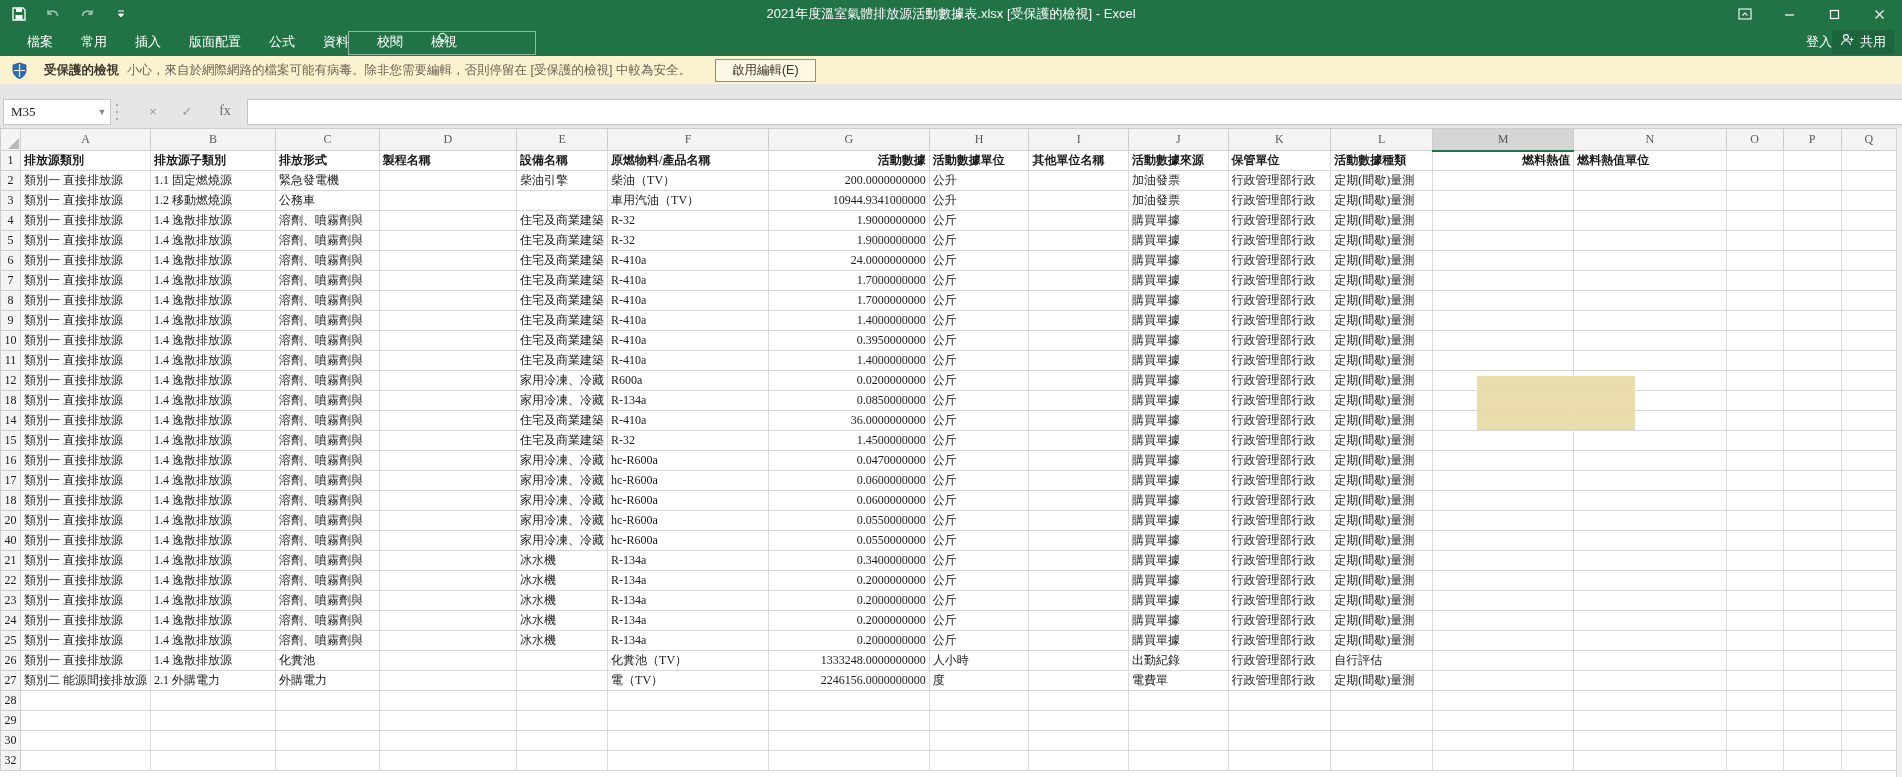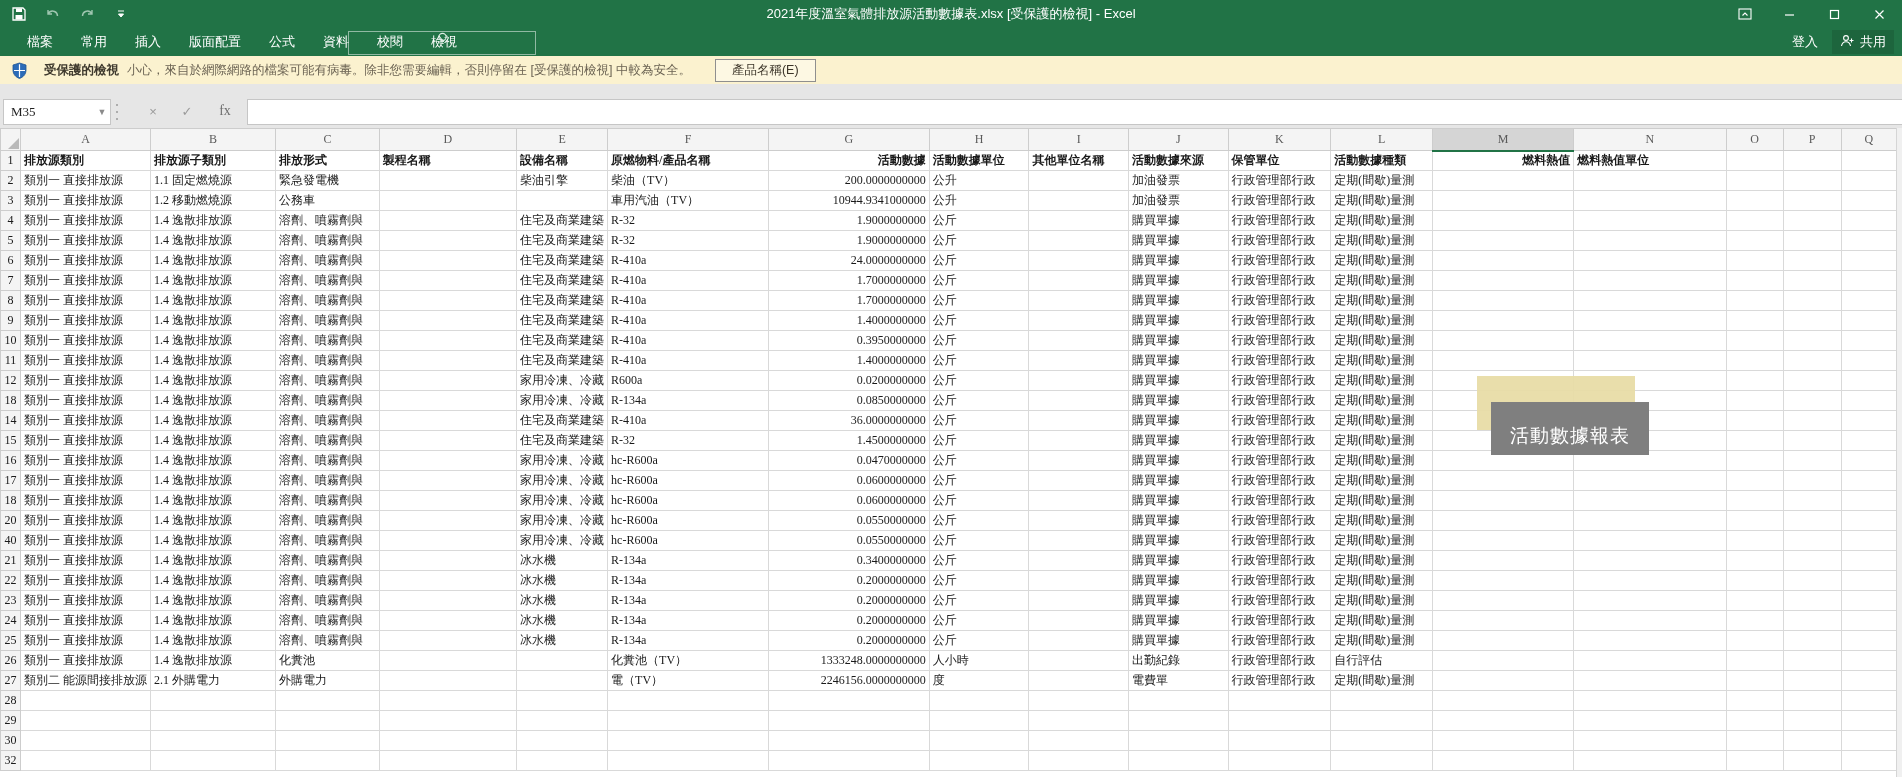--- a/index.html
+++ b/index.html
@@ -16,23 +16,23 @@
   .winctrls{position:absolute;right:0;top:0;height:28px;display:flex;align-items:stretch;}
   .winbtn{width:45px;display:flex;align-items:center;justify-content:center;color:#fff;font-size:13px;cursor:pointer;}
   .winbtn svg{display:block;}
 
   
   .ribbonrow{position:absolute;left:0;top:28px;width:1902px;height:28px;background:#217346;color:#fff;}
   .rtabs{position:absolute;left:13px;top:0;height:28px;display:flex;align-items:center;}
   .rtab{padding:0 14px;font-size:13px;color:#fff;cursor:pointer;white-space:nowrap;}
   .tellme{position:absolute;left:348px;top:3px;width:174px;height:22px;border:1px solid rgba(255,255,255,.5);
           display:flex;align-items:center;gap:6px;padding:0 6px;color:#dcebe2;font-size:12px;cursor:text;white-space:nowrap;overflow:hidden;flex-direction:column;}
-  .account{position:absolute;right:8px;top:0;height:28px;display:flex;align-items:center;gap:14px;font-size:13px;}
+  .account{position:absolute;right:8px;top:0;height:28px;display:flex;align-items:center;font-size:13px;}
   .signin{cursor:pointer;}
-  .share{display:flex;align-items:center;gap:5px;background:rgba(0,0,0,.12);padding:3px 8px;cursor:pointer;}
+  .share{display:flex;gap:5px;background:rgba(0,0,0,.12);padding:3px 8px;cursor:pointer;}
 
   
   .msgbar{position:absolute;left:0;top:56px;width:1902px;height:28px;background:#fbf2cf;border-bottom:1px solid #e7dcb0;
           display:flex;align-items:center;font-size:12.5px;color:#6b6353;}
   .shield{margin:0 9px 0 12px;display:flex;align-items:center;}
   .msg-title{font-weight:bold;color:#3f3a2e;margin-right:8px;white-space:nowrap;margin-left:8px;}
   .msg-text{white-space:nowrap;}
   .enable-btn{margin-left:24px;padding:2px 16px;background:#fdf8e3;border:1px solid #8f8f8f;font-size:12.5px;color:#3b3428;cursor:pointer;white-space:nowrap;}
 
   
@@ -162,21 +162,21 @@
 
   <div class="msgbar">
     <span class="shield">
       <svg width="15" height="17" viewBox="0 0 15 17">
           <path d="M7.5 1 14 3v5c0 4.5-3 7.2-6.5 8.5C4 15.2 1 12.5 1 8V3z" fill="#2b6cb8" stroke="#1f5694" stroke-width=".8"></path>
           <path d="M7.5 2.2v12.9M2 8.5h11" stroke="#fff" stroke-width="1.2"></path>
         </svg>
     </span>
     <span class="msg-title">受保護的檢視</span>
     <span class="msg-text">小心，來自於網際網路的檔案可能有病毒。除非您需要編輯，否則停留在 [受保護的檢視] 中較為安全。</span>
-    <button class="enable-btn">產品名稱(E)</button>
+    <button class="enable-btn">啟用編輯(E)</button>
   </div>
 
   <div class="fbar">
     <div class="namebox">M35</div>
     <div class="namecaret">▼</div>
     <div class="fdots">
         <i></i>
         <i></i>
         <i></i>
       </div>
@@ -850,15 +850,14 @@
             <td></td>
             <td></td>
             <td></td>
           </tr>
         </tbody>
       </table>
   </div>
   <div class="vscroll"></div>
 
   <div class="hl-block"></div>
-  <div class="hl-tip">活動數據報表</div>
 
 </div>
 
 </body></html>

